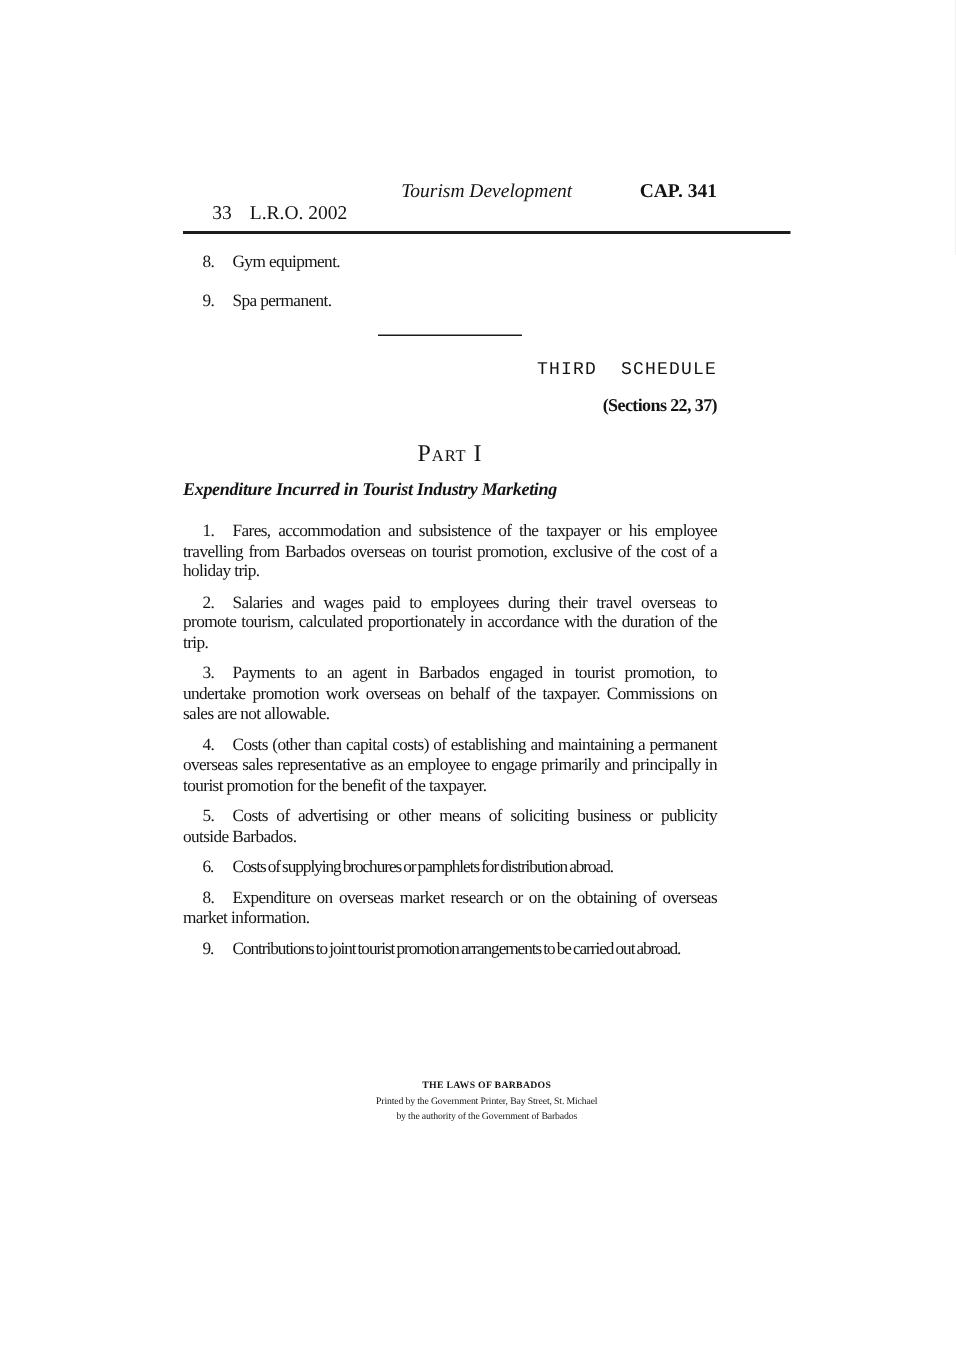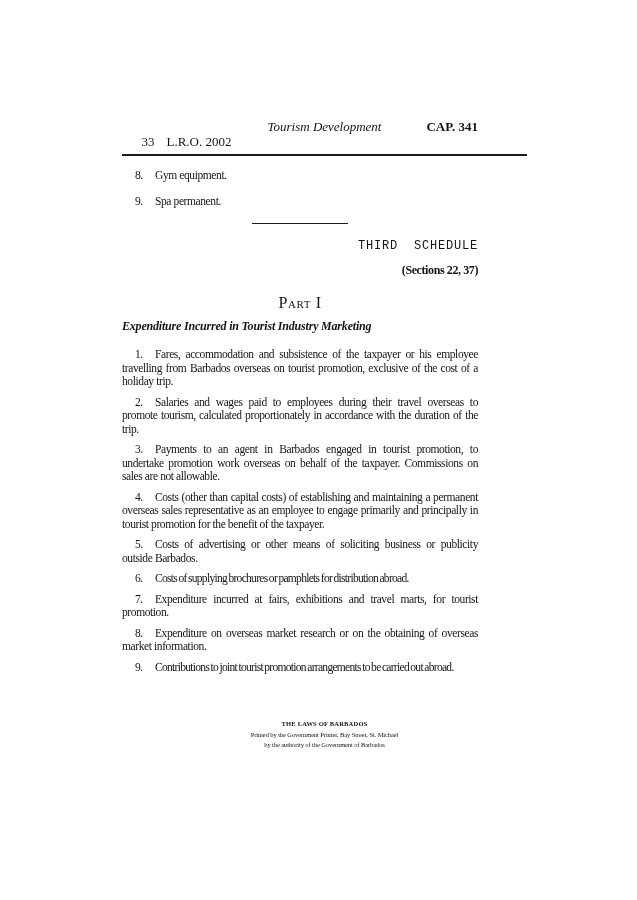--- a/index.html
+++ b/index.html
@@ -157,23 +157,20 @@
     <p class="para">
       <span class="num">4.</span><span>Costs (other than capital costs) of establishing and maintaining a permanent overseas sales representative as an employee to engage primarily and principally in tourist promotion for the benefit of the taxpayer.</span>
     </p>
     <p class="para">
       <span class="num">5.</span><span>Costs of advertising or other means of soliciting business or publicity outside Barbados.</span>
     </p>
     <p class="para single">
       <span class="num">6.</span><span>Costs of supplying brochures or pamphlets for distribution abroad.</span>
     </p>
     <p class="para">
-      <span class="num">7.</span><span>Expenditure incurred at fairs, exhibitions and travel marts, for tourist promotion.</span>
-    </p>
-    <p class="para">
       <span class="num">8.</span><span>Expenditure on overseas market research or on the obtaining of overseas market information.</span>
     </p>
     <p class="para single">
       <span class="num">9.</span><span>Contributions to joint tourist promotion arrangements to be carried out abroad.</span>
     </p>
 
   </div>
 
   <div class="imprint">
     <div class="l1">THE LAWS OF BARBADOS</div>

